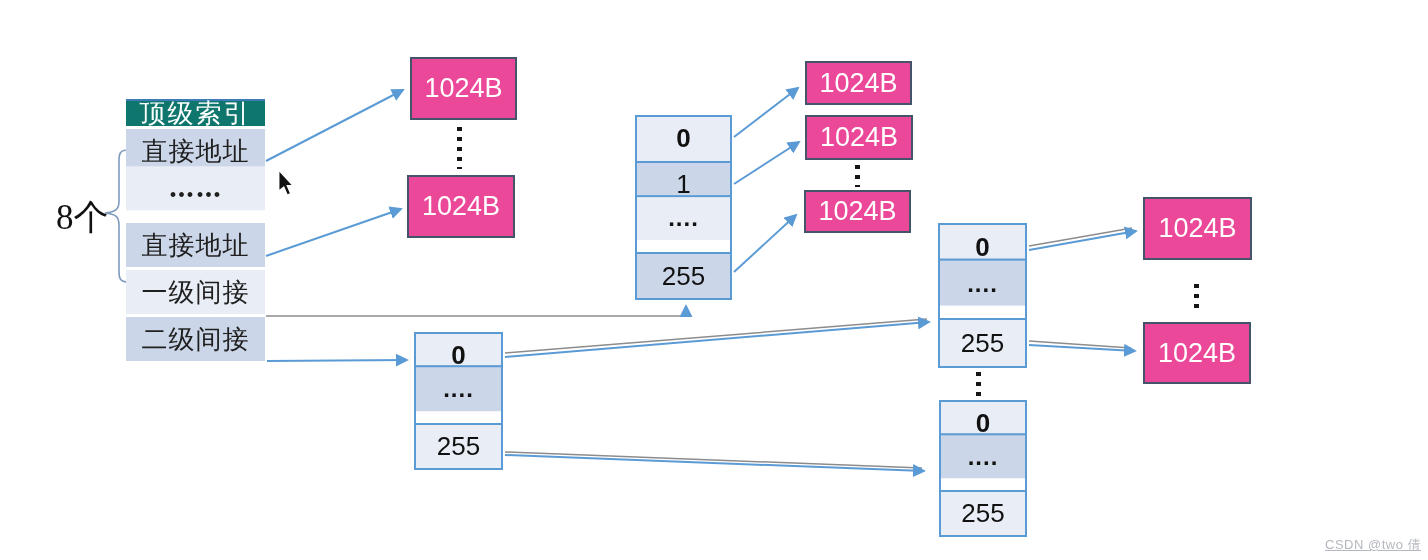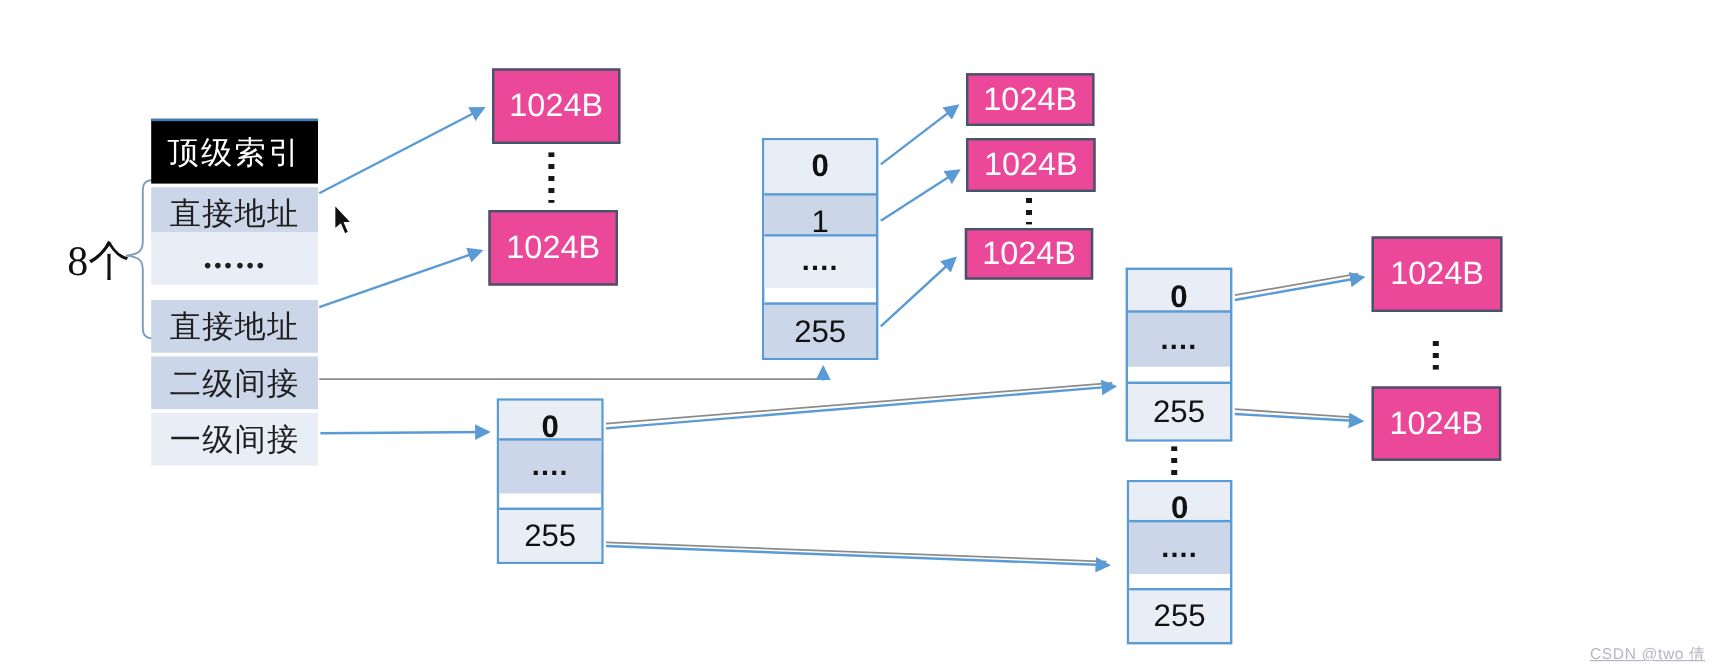--- a/index.html
+++ b/index.html
@@ -3,21 +3,21 @@
 <meta charset="utf-8">
 <style>
   html,body{margin:0;padding:0;background:#ffffff;}
   .canvas{
     position:relative;width:1428px;height:560px;background:#ffffff;overflow:hidden;
     font-family:"Liberation Sans",sans-serif;
   }
   
   .tbl{position:absolute;}
   .th{
-    height:54px;background:#000000;color:#ffffff;display:flex;align-items:center;justify-content:center;
+    height:27px;background:#0f766e;color:#ffffff;display:flex;align-items:center;justify-content:center;
     font-family:"DejaVu Serif",serif;font-size:26px;letter-spacing:2px;border-top:2px solid #3e7cb8;box-sizing:border-box;
   }
   .tr{height:44px;margin-top:3px;display:flex;align-items:center;justify-content:center;text-align:right;}
   .cn{font-family:"DejaVu Serif",serif;font-size:26px;color:#1f1f1f;letter-spacing:1px;}
   .dark{background:#ccd6e9;}
   .light{background:#e9edf5;}
   .ell{transform:translateY(-22%);font-weight:bold;}
   
   .ltbl{
     position:absolute;border:2px solid #5b9bd5;display:flex;flex-direction:column;background:#ffffff;box-sizing:border-box;
@@ -78,22 +78,22 @@
     <path d="M128,150 C120,150 119,154 119,160 L119,201 C119,209 116,212 105,213 C116,214 119,217 119,225 L119,272 C119,278 120,282 128,282" fill="none" stroke="#7f9cbe" stroke-width="1.6"></path>
   </svg>
 
   <div class="count">8个</div>
 
   <div class="tbl" style="left:126px;top:99px;width:139px;">
     <div class="th">顶级索引</div>
     <div class="tr dark cn">直接地址</div>
     <div class="tr light cn ell">……</div>
     <div class="tr dark cn">直接地址</div>
+    <div class="tr light cn">一级间接</div>
     <div class="tr dark cn">二级间接</div>
-    <div class="tr light cn">一级间接</div>
   </div>
 
   <svg class="overlay" style="left:276px;top:169px;" width="20" height="28" viewBox="0 0 17 25">
     <path d="M2,1 L2,20 L6.5,16.2 L9.6,23.4 L12.8,22 L9.7,15 L15,15 Z" fill="#111111" stroke="#ffffff" stroke-width="1.3"></path>
   </svg>
 
   <div class="block" style="left:410px;top:57px;width:107px;height:63px;">1024B</div>
   <div class="vdots" style="left:457px;top:127px;height:42px;"></div>
   <div class="block" style="left:407px;top:175px;width:108px;height:63px;">1024B</div>
 

